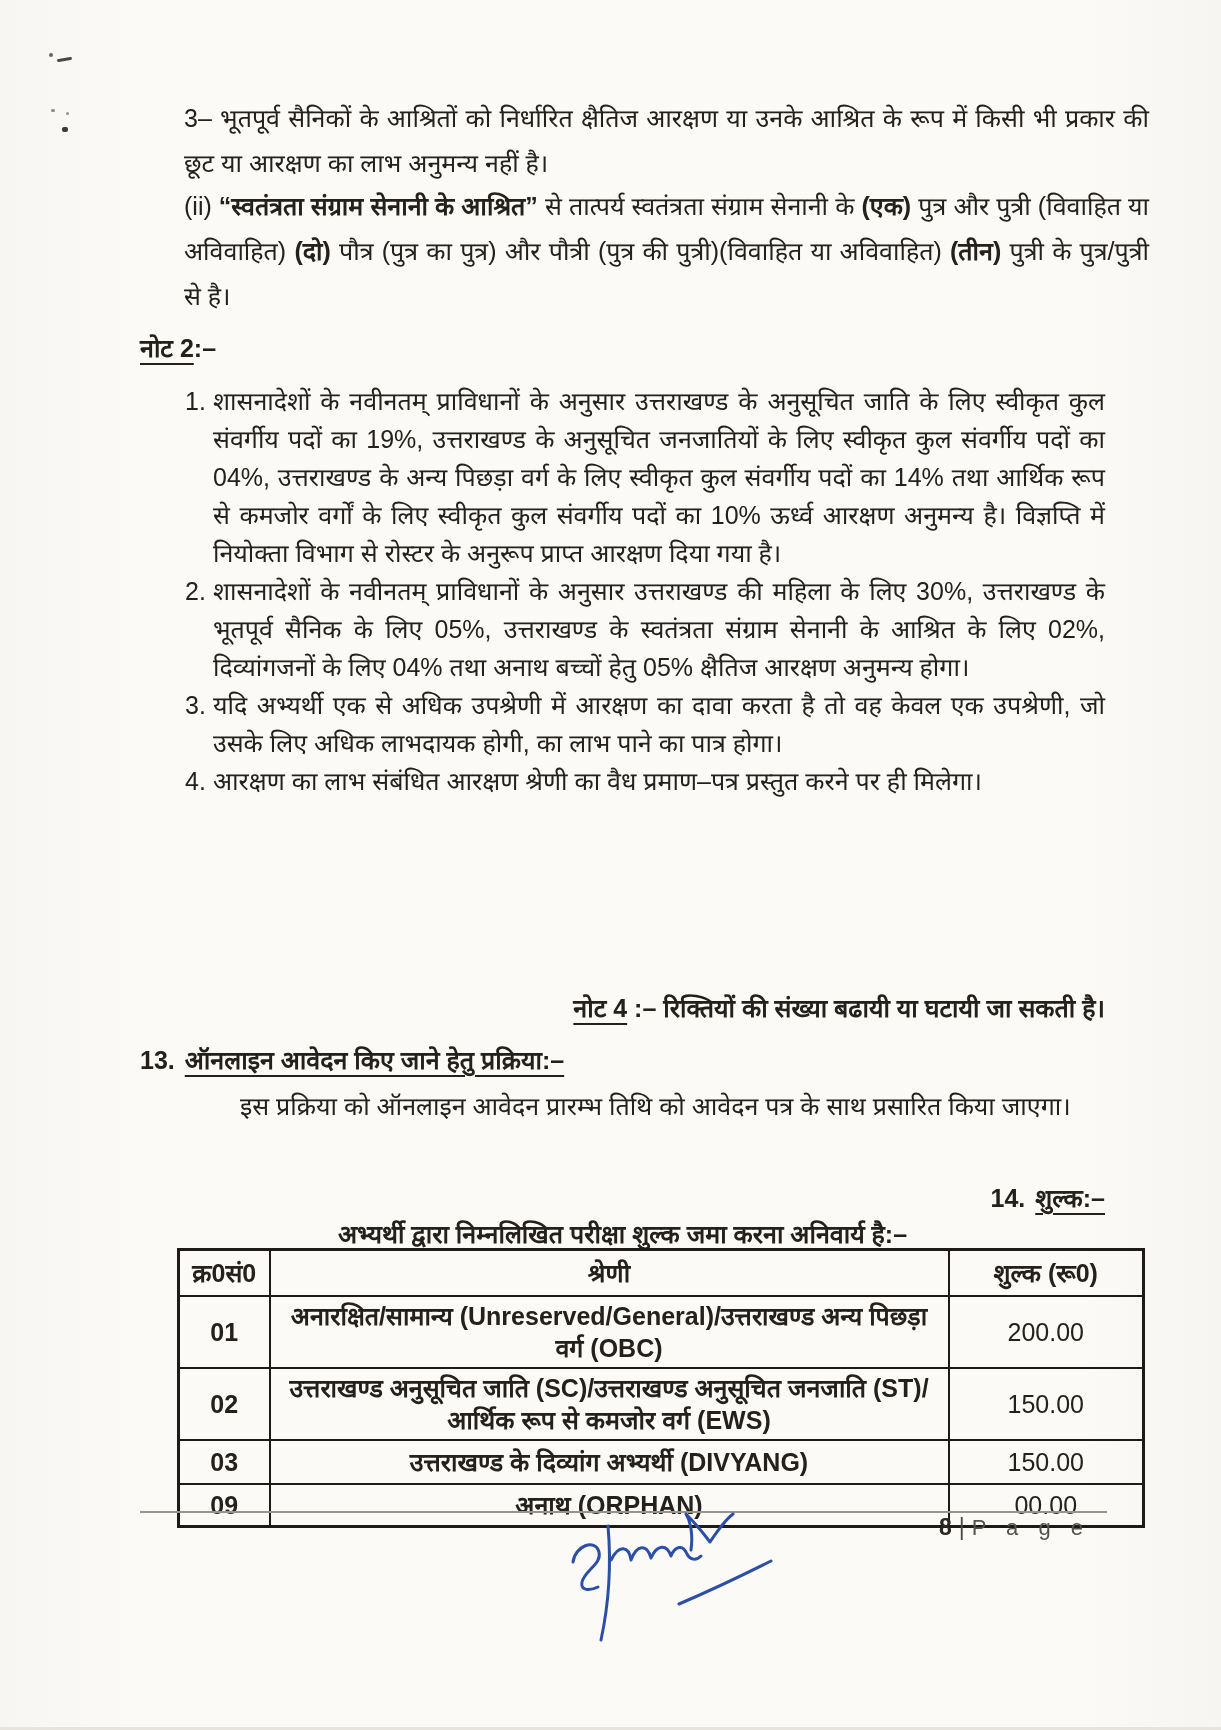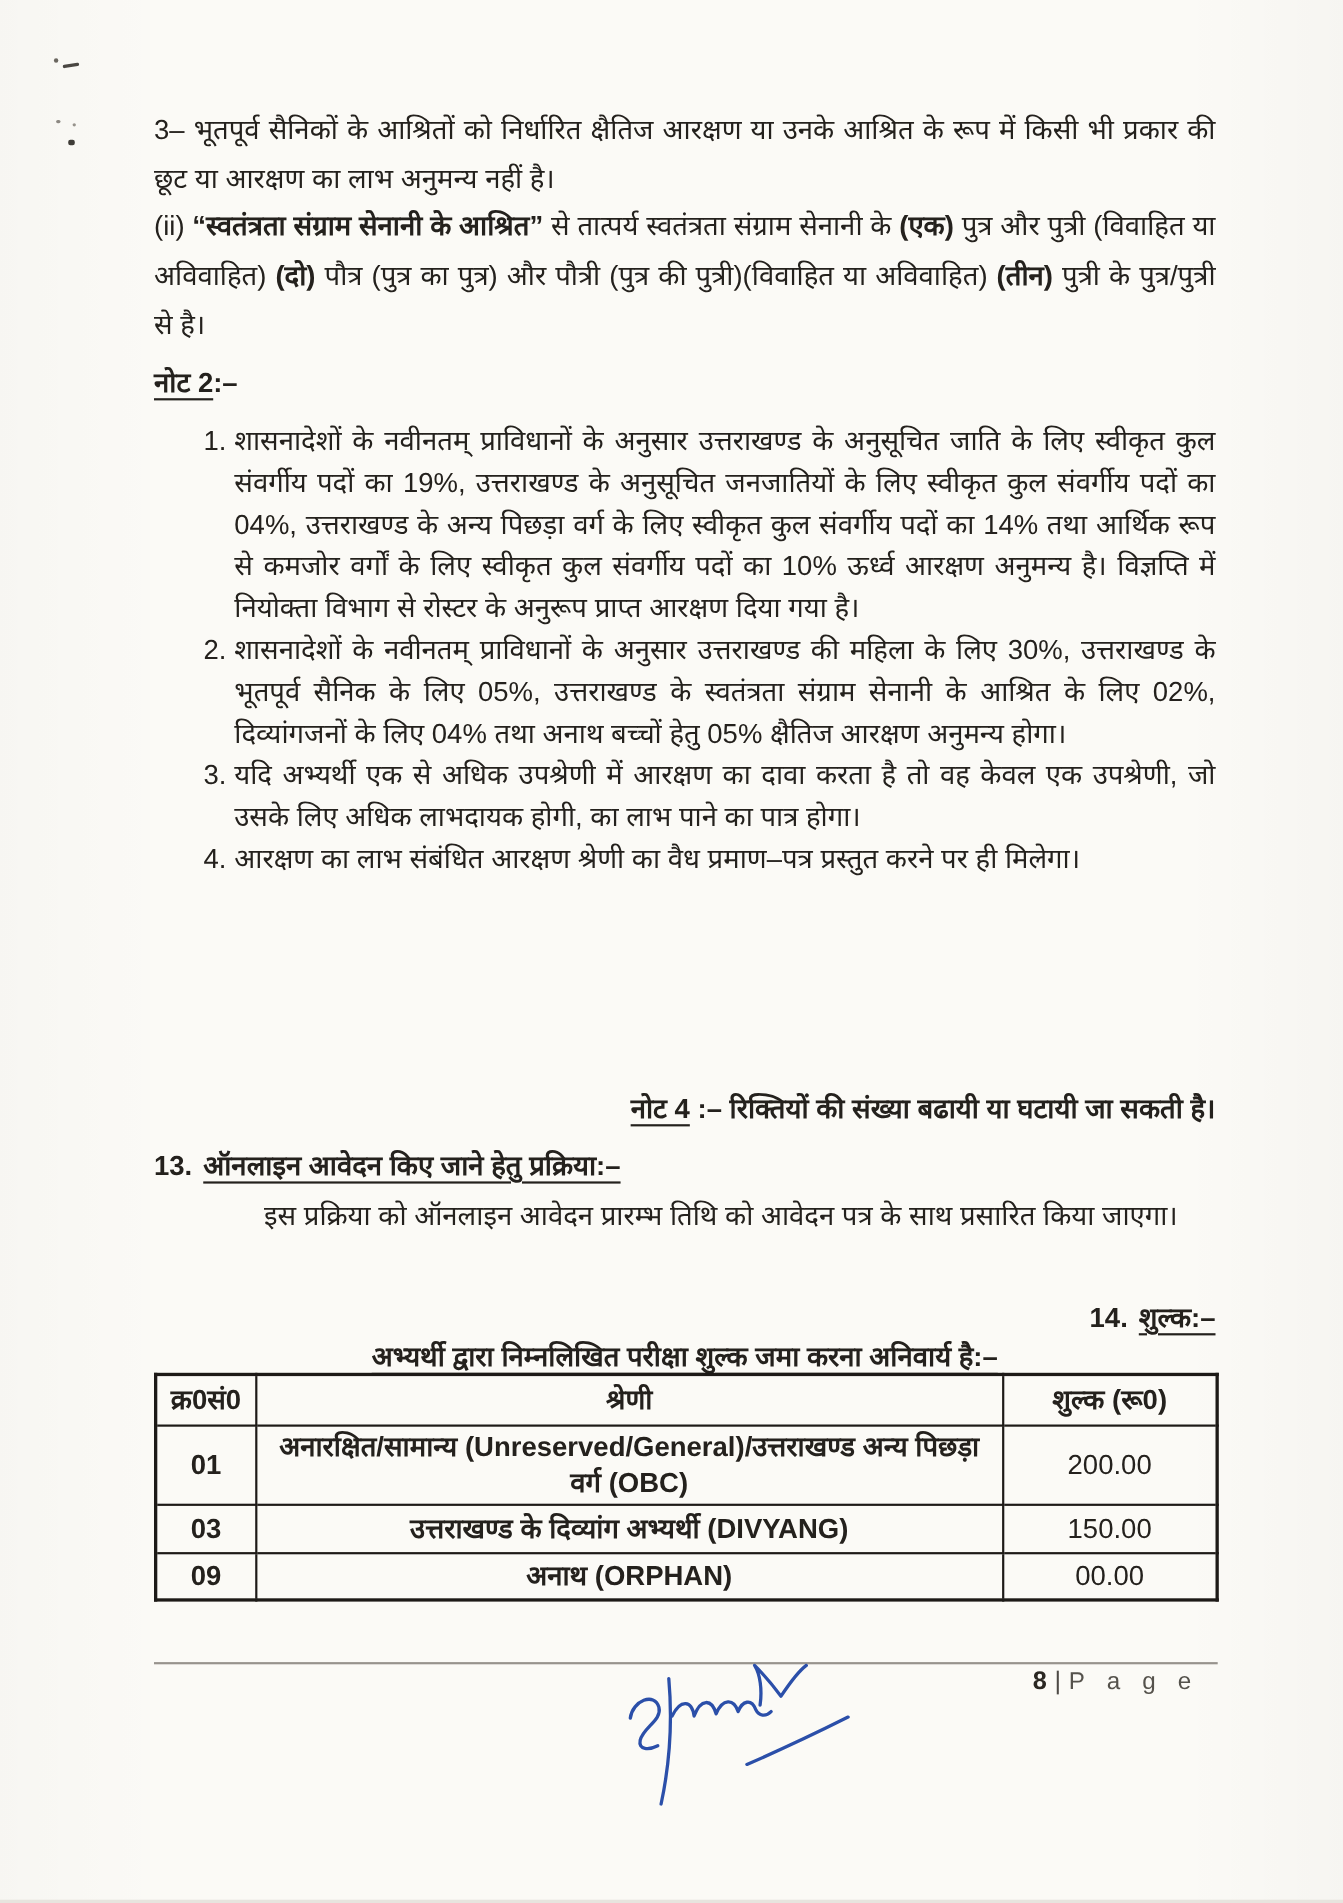--- a/index.html
+++ b/index.html
@@ -10,39 +10,39 @@
     font-family:"Liberation Sans","DejaVu Sans",sans-serif;
     font-size:25px;
   }
   .page{position:absolute;inset:0;}
   
   .page::before{
     content:"";position:absolute;inset:0;pointer-events:none;
     background:linear-gradient(90deg,rgba(0,0,0,0.015),rgba(0,0,0,0) 12%,rgba(0,0,0,0) 88%,rgba(0,0,0,0.02));
   }
   .blk{position:absolute;left:140px;width:965px;}
-  .just{text-align:justify;text-justify:inter-word;}
+  .just{text-align:justify;text-justify:inter-word;margin-left:44px;}
   .b{font-weight:700;}
   .u{text-decoration:underline;text-underline-offset:6px;text-decoration-thickness:2px;}
   .lh45{line-height:45px;}
   .lh44{line-height:44px;}
   .lh38{line-height:38px;}
   .head{font-weight:700;}
   
   .li{display:flex;align-items:flex-start;}
   .li .num{flex:0 0 28px;margin-left:45px;text-align:left;}
   .li .txt{flex:1;margin-left:0px;}
   
   .sechead{display:flex;font-weight:700;}
   .sechead .snum{margin-right:10px;}
   .indent{margin-left:100px;width:895px;}
   .center{text-align:center;}
   
   table.fees{border-collapse:collapse;table-layout:fixed;width:965px;
-    border:3px solid #1d1a17;}
+    border:3px solid #1d1a17;margin-left:37px;}
   table.fees col.c1{width:91px;} table.fees col.c2{width:679px;} table.fees col.c3{width:195px;}
   table.fees th,table.fees td{
     border:2px solid #1d1a17;text-align:center;vertical-align:middle;
     padding:3px 8px;line-height:32px;
   }
   table.fees th{font-weight:700;height:38px;}
   td.sno{font-weight:700;}
   td.cat{font-weight:700;}
   td.fee{font-weight:400;}
   tr.r1 td{height:60px;} tr.r2 td{height:62px;} tr.r3 td{height:36px;} tr.r4 td{height:34px;}
@@ -133,20 +133,25 @@
           <tr>
         <th>क्र0सं0</th>
         <th>श्रेणी</th>
         <th>शुल्क (रू0)</th>
       </tr>
       <tr class="r1">
         <td class="sno">01</td>
         <td class="cat">अनारक्षित/सामान्य (Unreserved/General)/उत्तराखण्ड अन्य पिछड़ा वर्ग (OBC)</td>
         <td class="fee">200.00</td>
       </tr>
+      <tr class="r2">
+        <td class="sno">02</td>
+        <td class="cat">उत्तराखण्ड अनुसूचित जाति (SC)/उत्तराखण्ड अनुसूचित जनजाति (ST)/आर्थिक रूप से कमजोर वर्ग (EWS)</td>
+        <td class="fee">150.00</td>
+      </tr>
       <tr class="r3">
         <td class="sno">03</td>
         <td class="cat">उत्तराखण्ड के दिव्यांग अभ्यर्थी (DIVYANG)</td>
         <td class="fee">150.00</td>
       </tr>
       <tr class="r4">
         <td class="sno">09</td>
         <td class="cat">अनाथ (ORPHAN)</td>
         <td class="fee">00.00</td>
       </tr>

